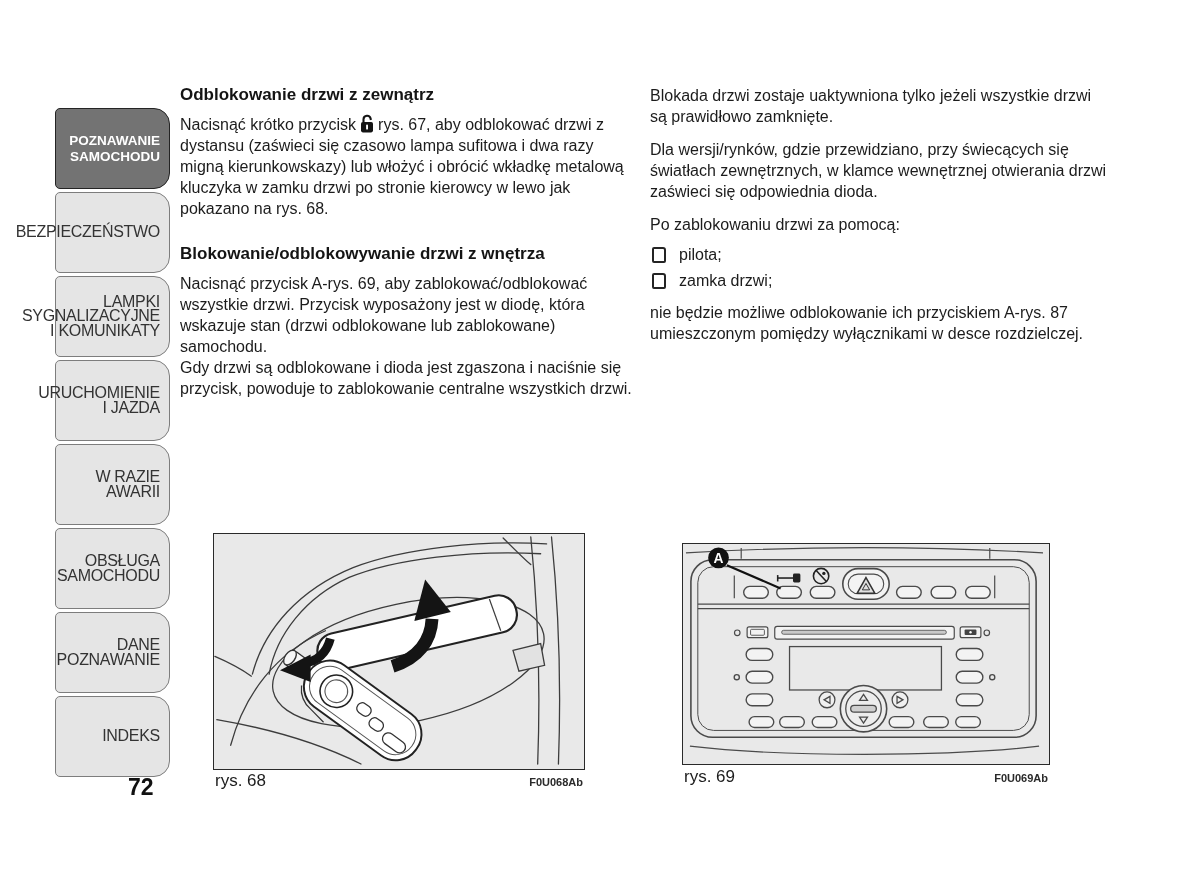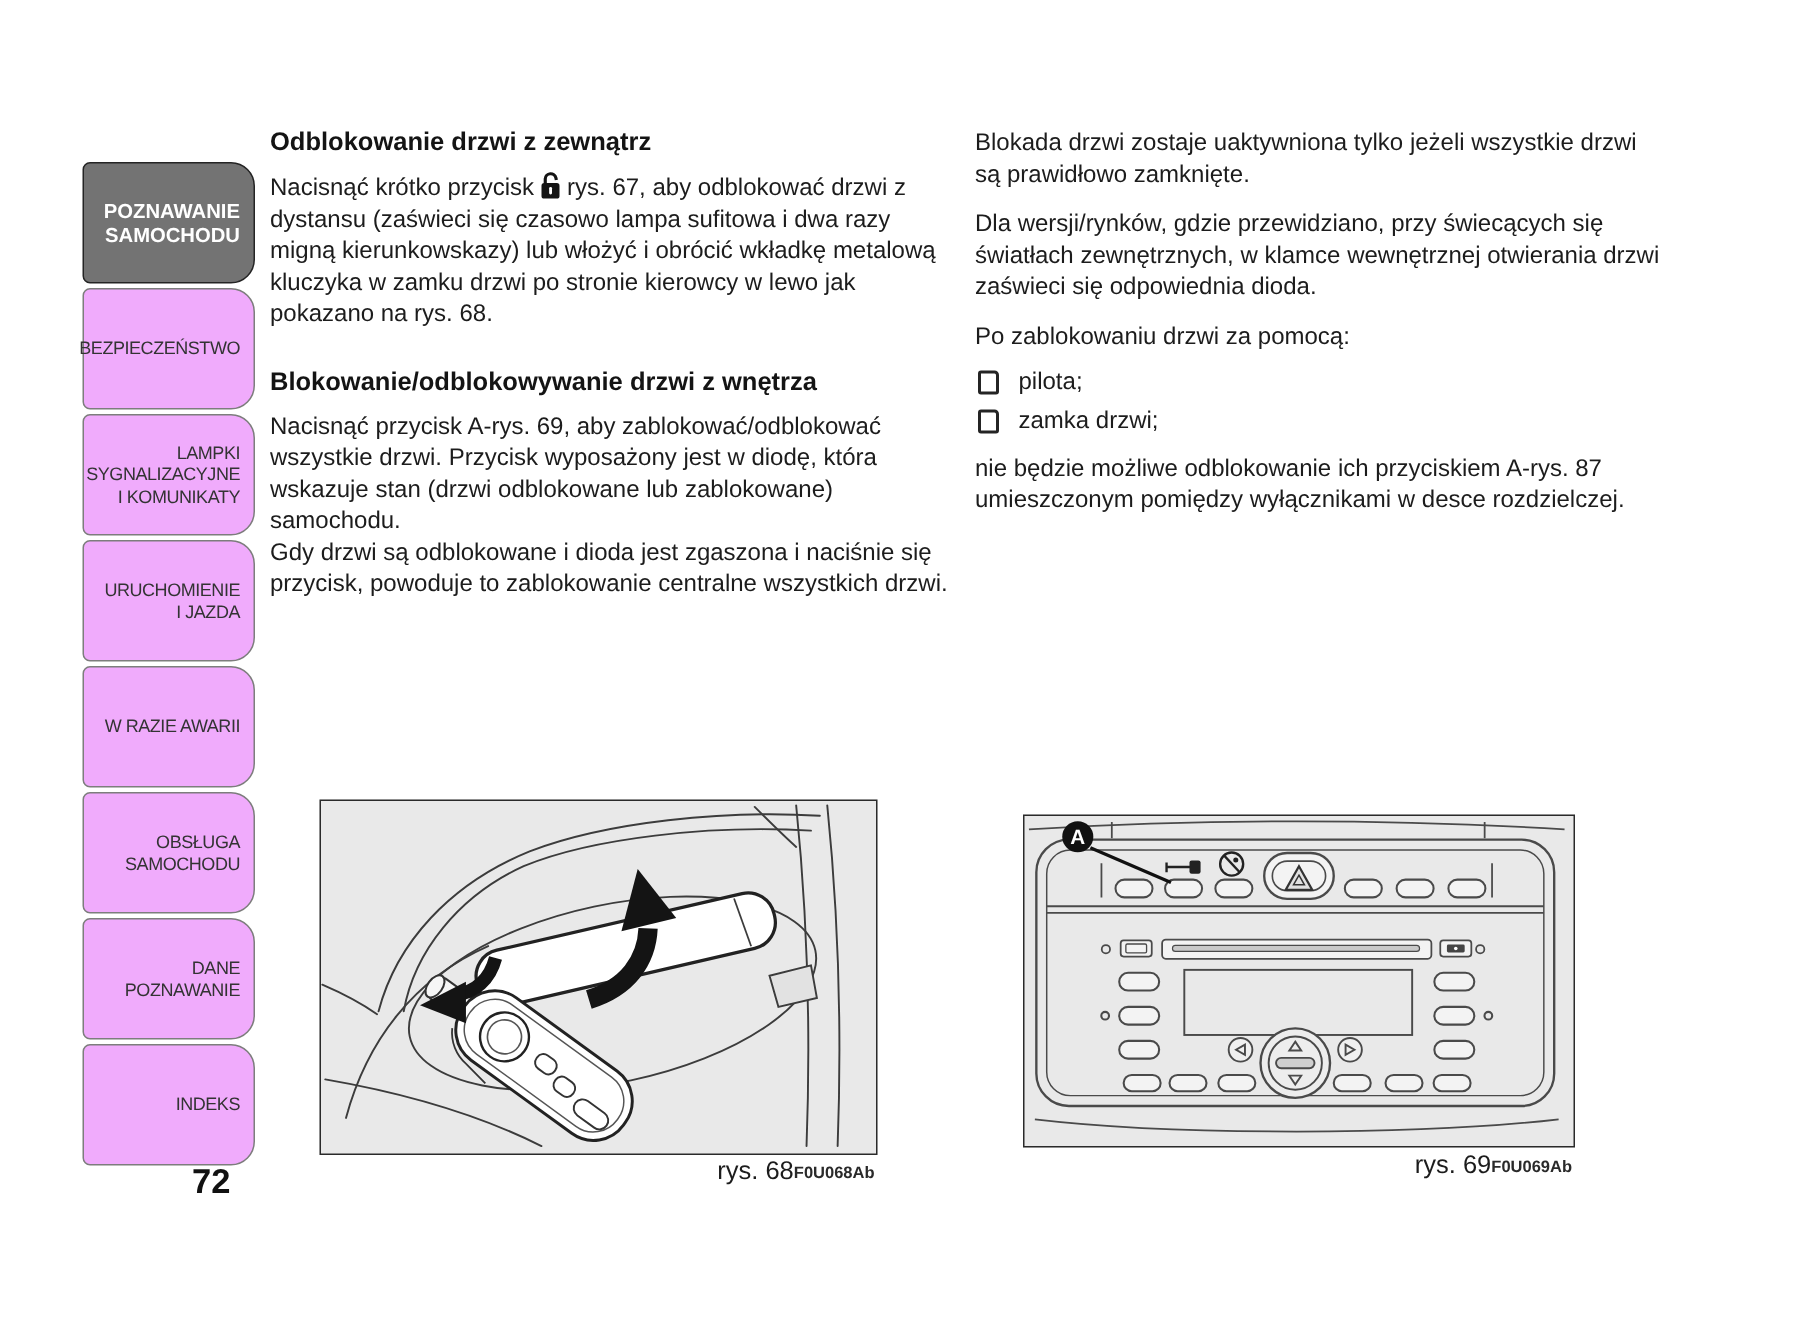--- a/index.html
+++ b/index.html
@@ -1,45 +1,45 @@
 <!DOCTYPE html>
 <html lang="pl"><head>
 <meta charset="utf-8">
 <style>
   html,body{margin:0;padding:0;background:#fff;}
   #canvas{position:relative;width:1200px;height:886px;background:#ffffff;overflow:hidden;
           font-family:"Liberation Sans",sans-serif;color:#1c1c1c;}
   
   #sidebar{position:absolute;left:55px;top:88px;width:115px;}
-  .tab{box-sizing:border-box;height:81px;margin-bottom:3px;background:#f0abfc;
+  .tab{box-sizing:border-box;height:81px;margin-bottom:3px;background:#e5e5e5;
        border:1px solid #7d7d7d;border-radius:5px 16px 16px 5px;
        display:flex;align-items:center;justify-content:flex-end;
        padding:4px 9px 4px 4px;text-align:right;
-       font-size:12px;line-height:14.5px;letter-spacing:-0.3px;color:#333;
+       font-size:16px;line-height:14.5px;letter-spacing:-0.3px;color:#333;
        white-space:pre-line;}
   .tab.active{background:#737373;border-color:#242424;color:#ffffff;
        font-weight:bold;font-size:13.5px;line-height:16px;letter-spacing:0;margin-top:20px;}
   #page-number{position:absolute;left:128px;top:774px;font-size:23px;font-weight:bold;color:#111;}
   
   .col{position:absolute;top:85px;font-size:16px;line-height:21px;}
   #left-col{left:180px;width:452px;}
   #right-col{left:650px;width:458px;}
   .col h3{font-size:17px;line-height:20px;margin:0 0 9px 0;font-weight:bold;color:#141414;}
   .col p{margin:0;}
   .gap-after{margin-bottom:12px !important;}
   #left-heading2{margin-top:25px;}
   .bullet-row{display:flex;margin:0 0 5px 0;}
   .bullet-box{flex:0 0 auto;width:10px;height:12px;border:2.4px solid #242424;
               border-radius:2px 3px 2px 2px;margin:3px 13px 0 2px;}
   .inline-lock{display:inline-block;vertical-align:-3px;margin:0 4px;}
   
   .figure{position:absolute;background:#e9e9e9;border:1.6px solid #2a2a2a;}
   #figure-68{left:213px;top:533px;width:370px;height:235px;}
   #figure-69{left:682px;top:543px;width:366px;height:220px;}
-  .caption-row{position:absolute;display:flex;justify-content:flex-end;align-items:flex-end;}
+  .caption-row{position:absolute;display:flex;justify-content:space-between;align-items:flex-end;}
   #caption-68{left:215px;top:771px;width:368px;}
   #caption-69{left:684px;top:767px;width:364px;}
   .caption{font-size:17px;color:#1c1c1c;}
   .figcode{font-size:11px;font-weight:bold;color:#2a2a2a;padding-bottom:3px;}
   svg{display:block;}
 </style>
 </head>
 <body>
 
 <div id="canvas">

